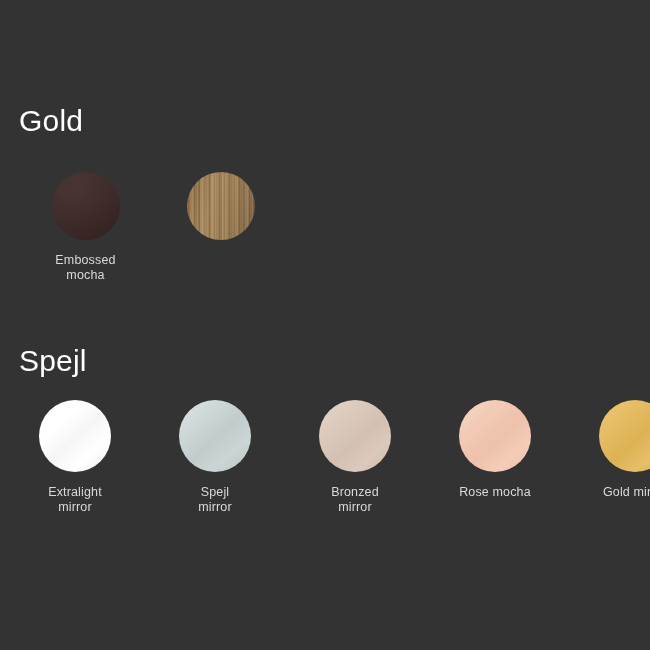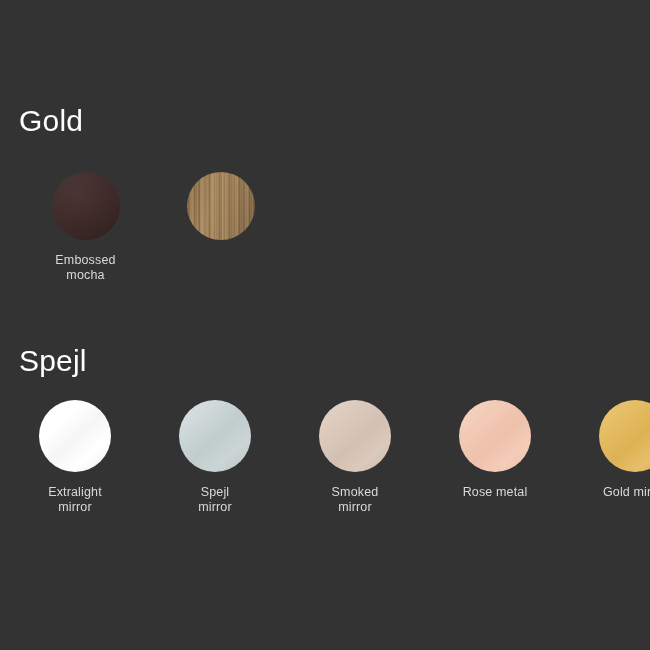--- a/index.html
+++ b/index.html
@@ -190,27 +190,27 @@
     </div>
 
     <div class="swatch">
       <div class="swatch-dot fin-smoked"></div>
       <div class="swatch-label">Spejl
 mirror</div>
     </div>
 
     <div class="swatch">
       <div class="swatch-dot fin-bronzed"></div>
-      <div class="swatch-label">Smoked
+      <div class="swatch-label">Bronzed
 mirror</div>
     </div>
 
     <div class="swatch">
       <div class="swatch-dot fin-rose"></div>
-      <div class="swatch-label">Rose metal</div>
+      <div class="swatch-label">Rose mocha</div>
     </div>
 
     <div class="swatch">
       <div class="swatch-dot fin-gold"></div>
       <div class="swatch-label">Gold mirror</div>
     </div>
 
   </div>
 
 </div>

